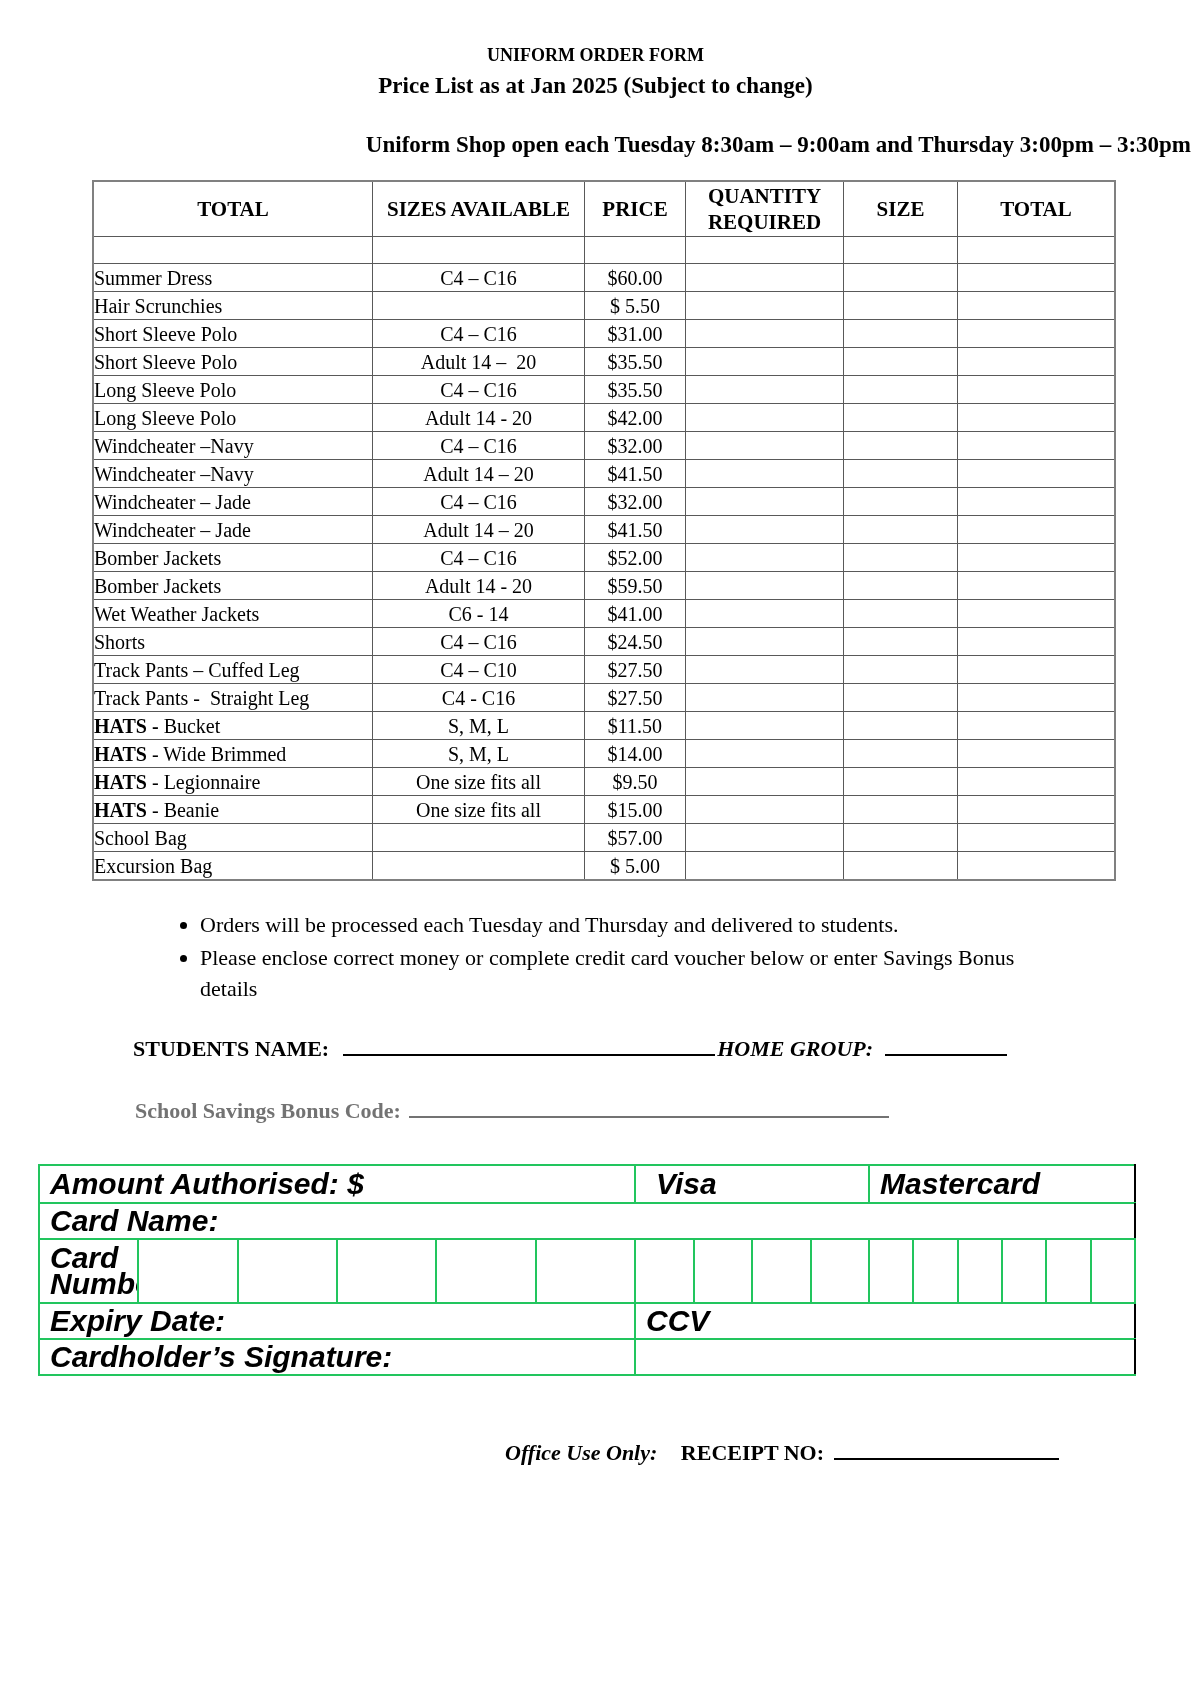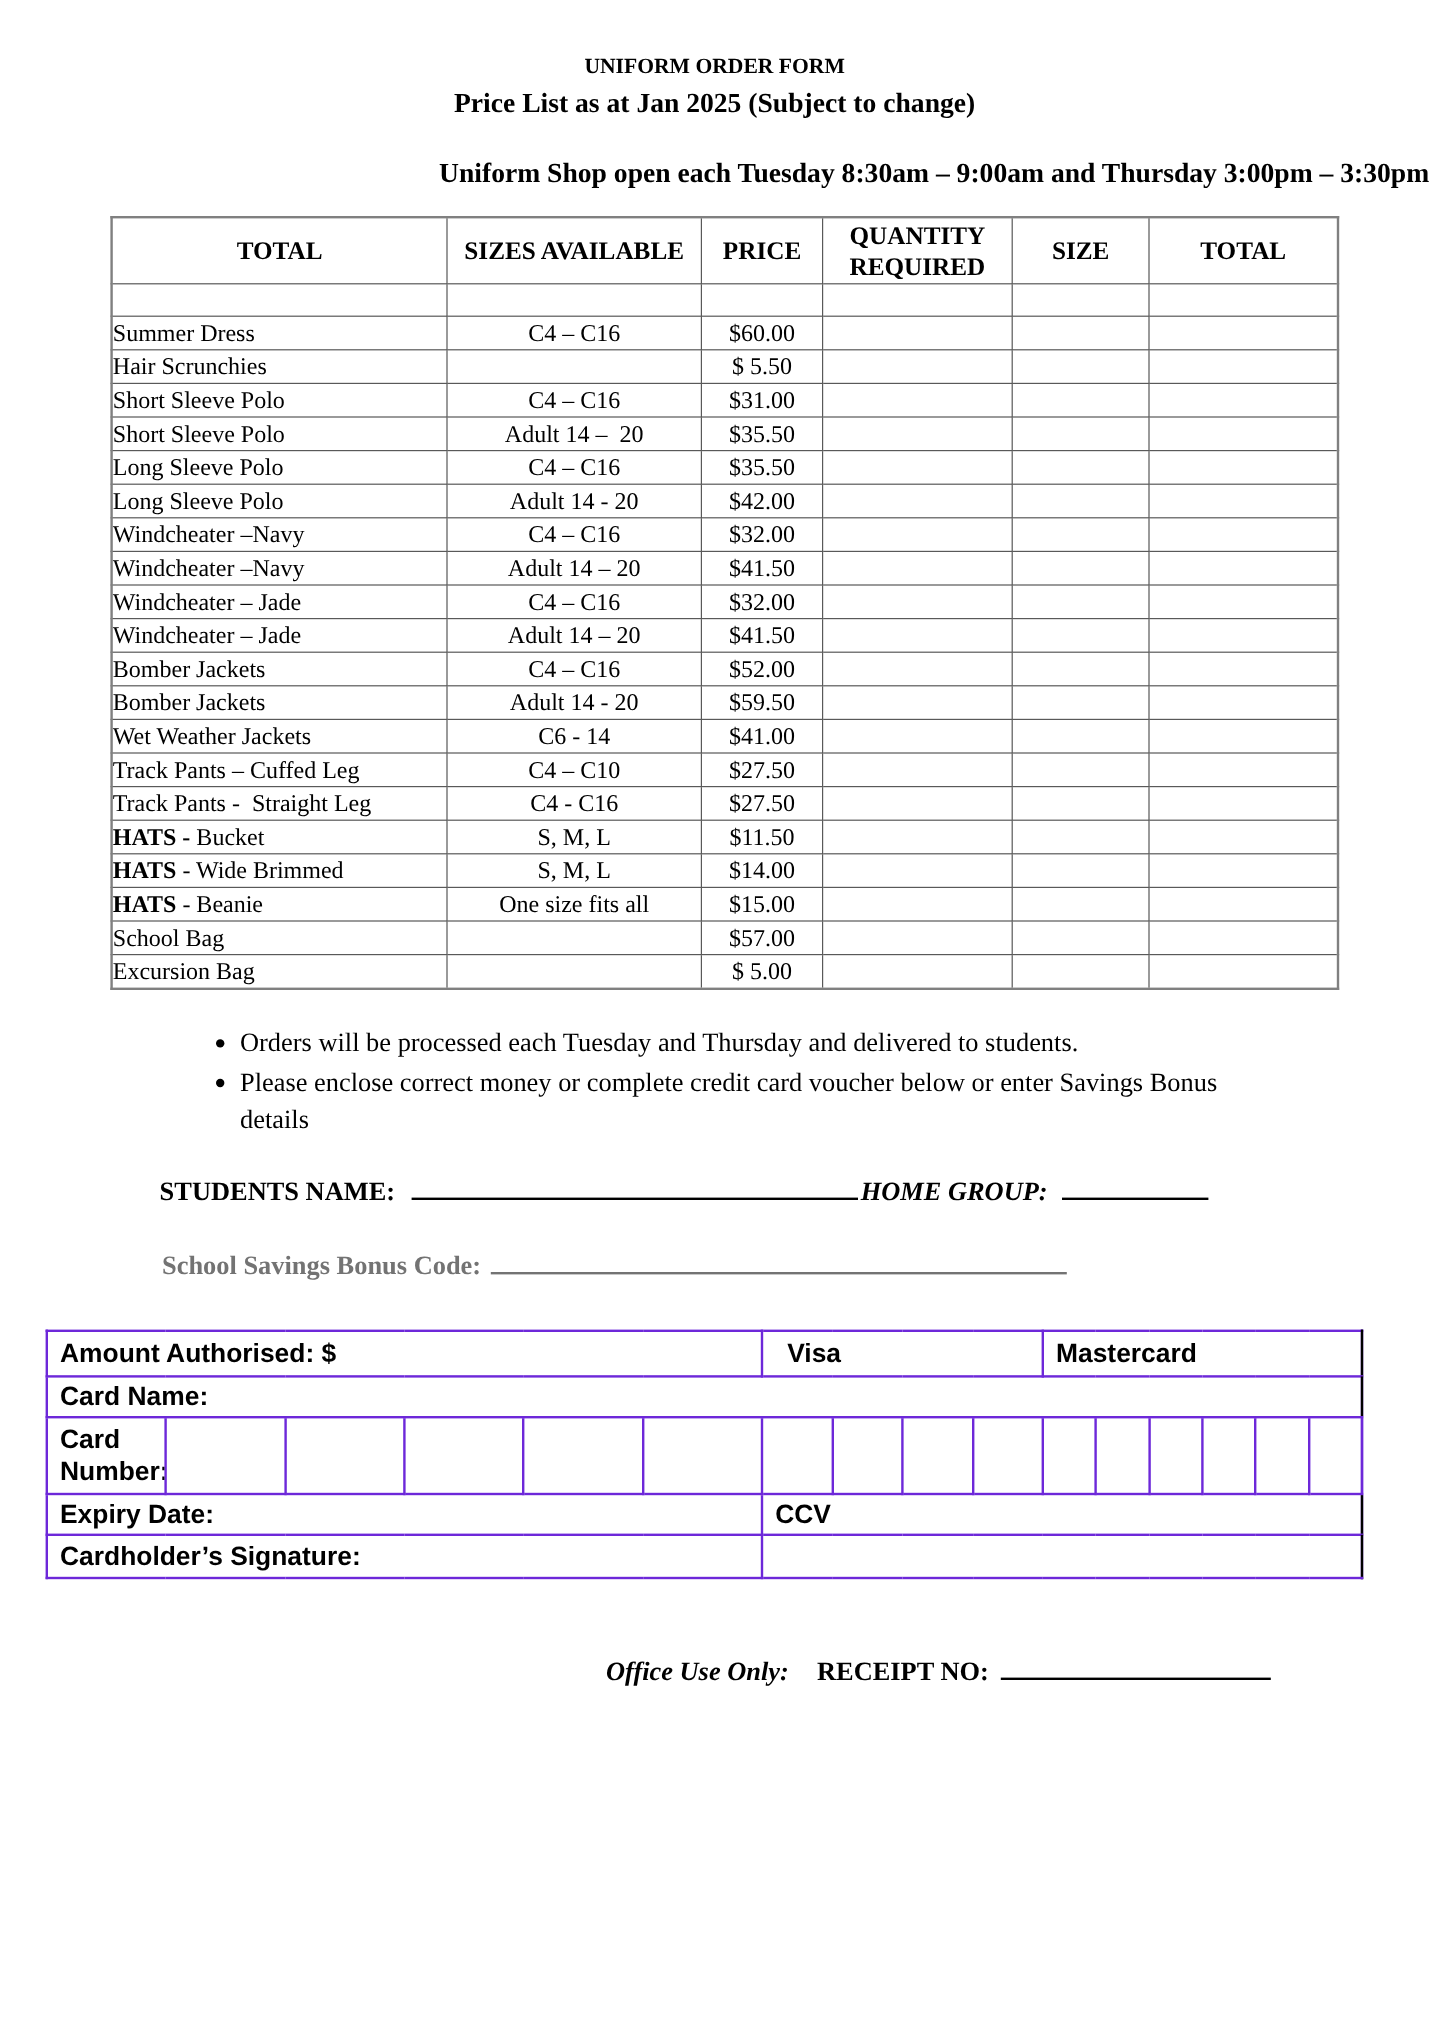--- a/index.html
+++ b/index.html
@@ -70,25 +70,26 @@
   
   table.card-table{
     border-collapse:collapse;
     table-layout:fixed;
     margin:40px 0 0 38px;
     width:1050px;
     border:2px solid #000;
     font-family:"Liberation Sans", sans-serif;
   }
   table.card-table td{
-    border:2px solid #6d28d9;
-    font-size:22px;font-weight:bold;
+    border:2px solid #22c55e;
+    font-size:30px;font-weight:bold;
     padding:0 0 0 10px;
     vertical-align:middle;
     overflow:hidden;
+    font-style:italic;
   }
   table.card-table tr.r-amount td{height:36px;}
   table.card-table tr.r-name td{height:32px;}
   table.card-table tr.r-number td{height:62px;}
   table.card-table tr.r-expiry td{height:32px;}
   table.card-table tr.r-sig td{height:34px;}
   td.digit-cell{border-left:1px solid #333;border-right:1px solid #333;padding:0;}
   td.num-label{line-height:26px;}
 
   
@@ -226,20 +227,28 @@
         </tr>
         <tr class="item-row">
           <td class="col-item item-cell">Wet Weather Jackets</td>
           <td class="col-sizes sizes-cell">C6 - 14</td>
           <td class="col-price price-cell">$41.00</td>
           <td class="col-qty"></td>
           <td class="col-size"></td>
           <td class="col-total"></td>
         </tr>
         <tr class="item-row">
+          <td class="col-item item-cell">Shorts</td>
+          <td class="col-sizes sizes-cell">C4 – C16</td>
+          <td class="col-price price-cell">$24.50</td>
+          <td class="col-qty"></td>
+          <td class="col-size"></td>
+          <td class="col-total"></td>
+        </tr>
+        <tr class="item-row">
           <td class="col-item item-cell">Track Pants – Cuffed Leg</td>
           <td class="col-sizes sizes-cell">C4 – C10</td>
           <td class="col-price price-cell">$27.50</td>
           <td class="col-qty"></td>
           <td class="col-size"></td>
           <td class="col-total"></td>
         </tr>
         <tr class="item-row">
           <td class="col-item item-cell">Track Pants -  Straight Leg</td>
           <td class="col-sizes sizes-cell">C4 - C16</td>
@@ -253,20 +262,28 @@
           <td class="col-sizes sizes-cell">S, M, L</td>
           <td class="col-price price-cell">$11.50</td>
           <td class="col-qty"></td>
           <td class="col-size"></td>
           <td class="col-total"></td>
         </tr>
         <tr class="item-row">
           <td class="col-item item-cell"><b>HATS</b> - Wide Brimmed</td>
           <td class="col-sizes sizes-cell">S, M, L</td>
           <td class="col-price price-cell">$14.00</td>
+          <td class="col-qty"></td>
+          <td class="col-size"></td>
+          <td class="col-total"></td>
+        </tr>
+        <tr class="item-row">
+          <td class="col-item item-cell"><b>HATS</b> - Legionnaire</td>
+          <td class="col-sizes sizes-cell">One size fits all</td>
+          <td class="col-price price-cell">$9.50</td>
           <td class="col-qty"></td>
           <td class="col-size"></td>
           <td class="col-total"></td>
         </tr>
         <tr class="item-row">
           <td class="col-item item-cell"><b>HATS</b> - Beanie</td>
           <td class="col-sizes sizes-cell">One size fits all</td>
           <td class="col-price price-cell">$15.00</td>
           <td class="col-qty"></td>
           <td class="col-size"></td>

